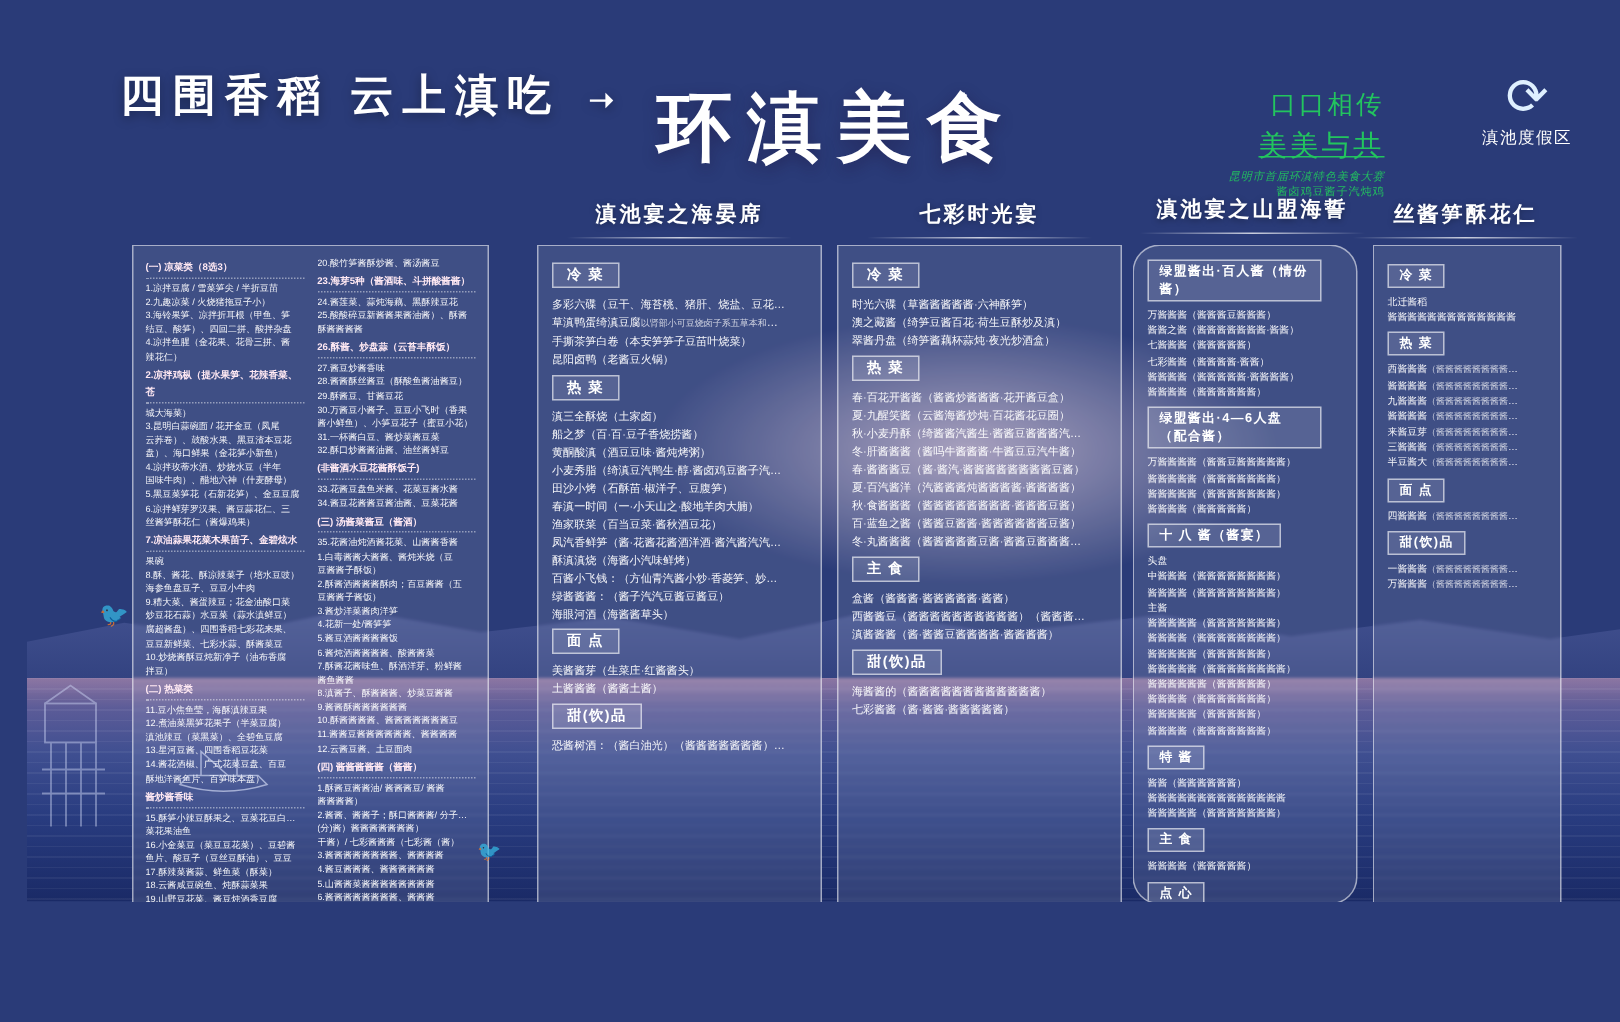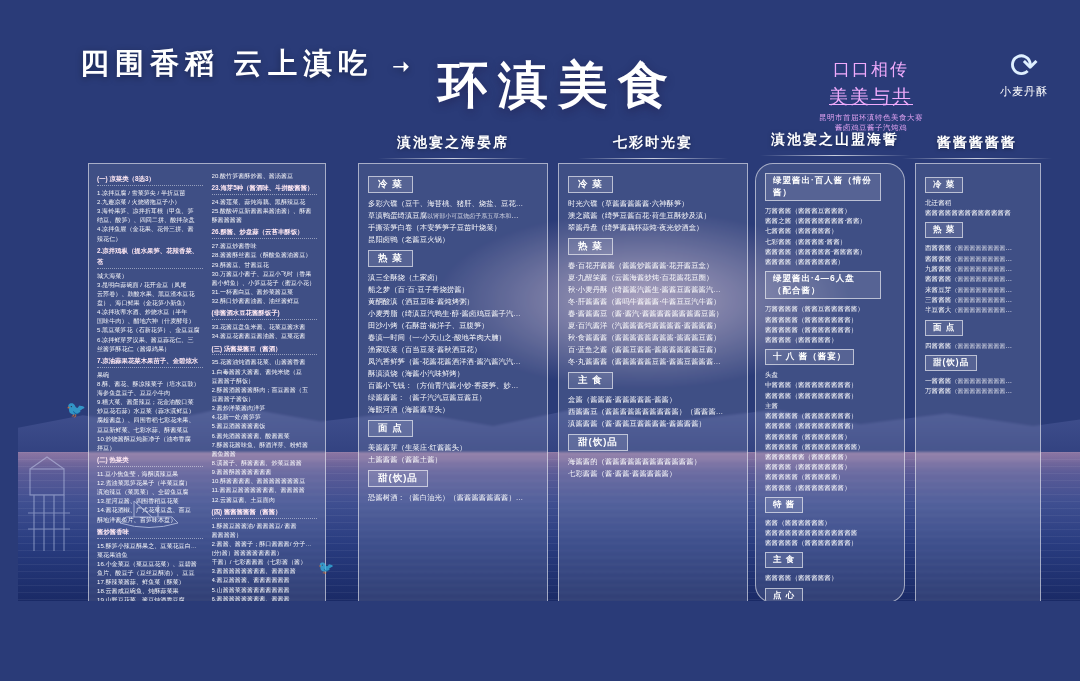--- a/index.html
+++ b/index.html
@@ -64,26 +64,26 @@
     font-family:"Liberation Serif", serif;
   }
   .headline .bird { font-size:20px; margin-left:6px; }
   .bigtitle {
     position:absolute; left:50%; top:52px; transform:translateX(-50%);
     color:#ffffff; font-size:50px; font-weight:bold; letter-spacing:10px;
     font-family:"Liberation Serif", serif;
     text-shadow:0 3px 10px rgba(30,20,60,0.45);
   }
   .slogan {
-    position:absolute; right:175px; top:58px; color:#f0abfc; text-align:center;
+    position:absolute; right:175px; top:58px; color:#22c55e; text-align:right;
     font-family:"Liberation Serif", serif;
   }
   .slogan .l1 { font-size:17px; letter-spacing:2px; }
   .slogan .l2 { font-size:19px; letter-spacing:2px; margin-top:3px;text-decoration:underline; }
-  .slogan .l3 { font-size:7.5px; letter-spacing:0.5px; margin-top:3px; opacity:0.92; }
+  .slogan .l3 { font-size:7.5px; letter-spacing:0.5px; margin-top:3px; opacity:0.92;font-style:italic; }
   .slogan .l4 { font-size:7.5px; letter-spacing:0.5px; opacity:0.92; }
   .logo {
     position:absolute; right:50px; top:48px; text-align:center; color:#fff;
   }
   .logo .mark { font-size:34px; line-height:34px; color:#dff0ff; }
   .logo .txt { font-size:11px; letter-spacing:1px; margin-top:2px; }
 
   
   .colhead {
     position:absolute; color:#ffffff; font-size:14px; font-weight:bold;
@@ -162,27 +162,27 @@
 
   <div class="slogan">
     <div class="l1">口口相传</div>
     <div class="l2">美美与共</div>
     <div class="l3">昆明市首届环滇特色美食大赛</div>
     <div class="l4">酱卤鸡豆酱子汽炖鸡</div>
   </div>
 
   <div class="logo">
     <div class="mark">⟳</div>
-    <div class="txt">小麦丹酥</div>
+    <div class="txt">滇池度假区</div>
   </div>
 
   <div class="colhead" style="left:540px; top:134px;">七彩时光宴</div>
   <div class="colhead" style="left:340px; top:134px;">滇池宴之海晏席</div>
   <div class="colhead" style="left:722px; top:131px;">滇池宴之山盟海誓</div>
-  <div class="colhead" style="left:878px; top:134px; width:162px;">酱酱酱酱酱</div>
+  <div class="colhead" style="left:878px; top:134px; width:162px;">丝酱笋酥花仁</div>
 
   <div class="panel" id="panel-left">
     <div class="colwrap" id="left-col">
         <div class="grpline">(一) 凉菜类（8选3）</div>
         <div class="dish">1.凉拌豆腐 / 雪菜笋尖 / 半折豆苗</div>
         <div class="dish">2.九趣凉菜 / 火烧猪拖豆子小）</div>
         <div class="dish">3.海铃果笋、凉拌折耳根（甲鱼、笋</div>
         <div class="dish">结豆、酸笋）、四回二拼、酸拌杂盘</div>
         <div class="dish">4.凉拌鱼腥（金花果、花骨三拼、酱</div>
         <div class="dish">辣花仁）</div>

